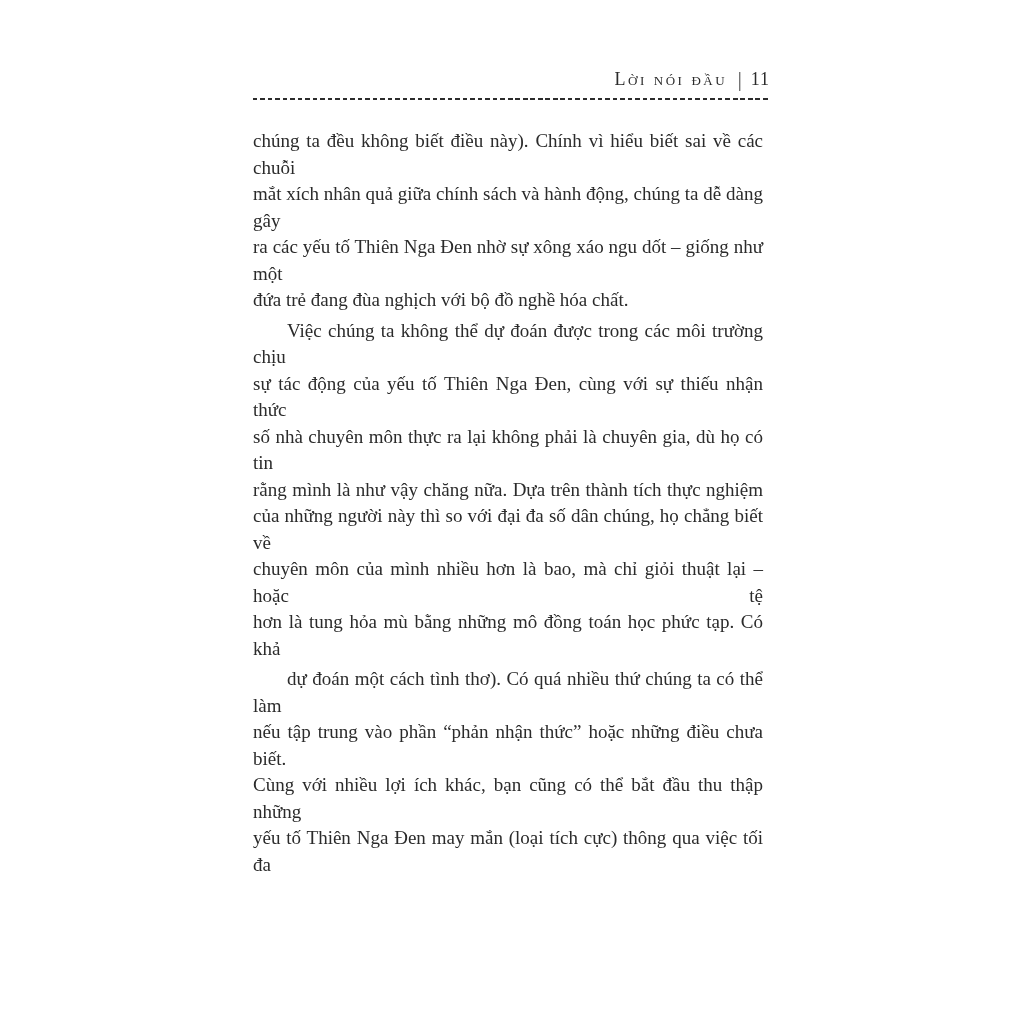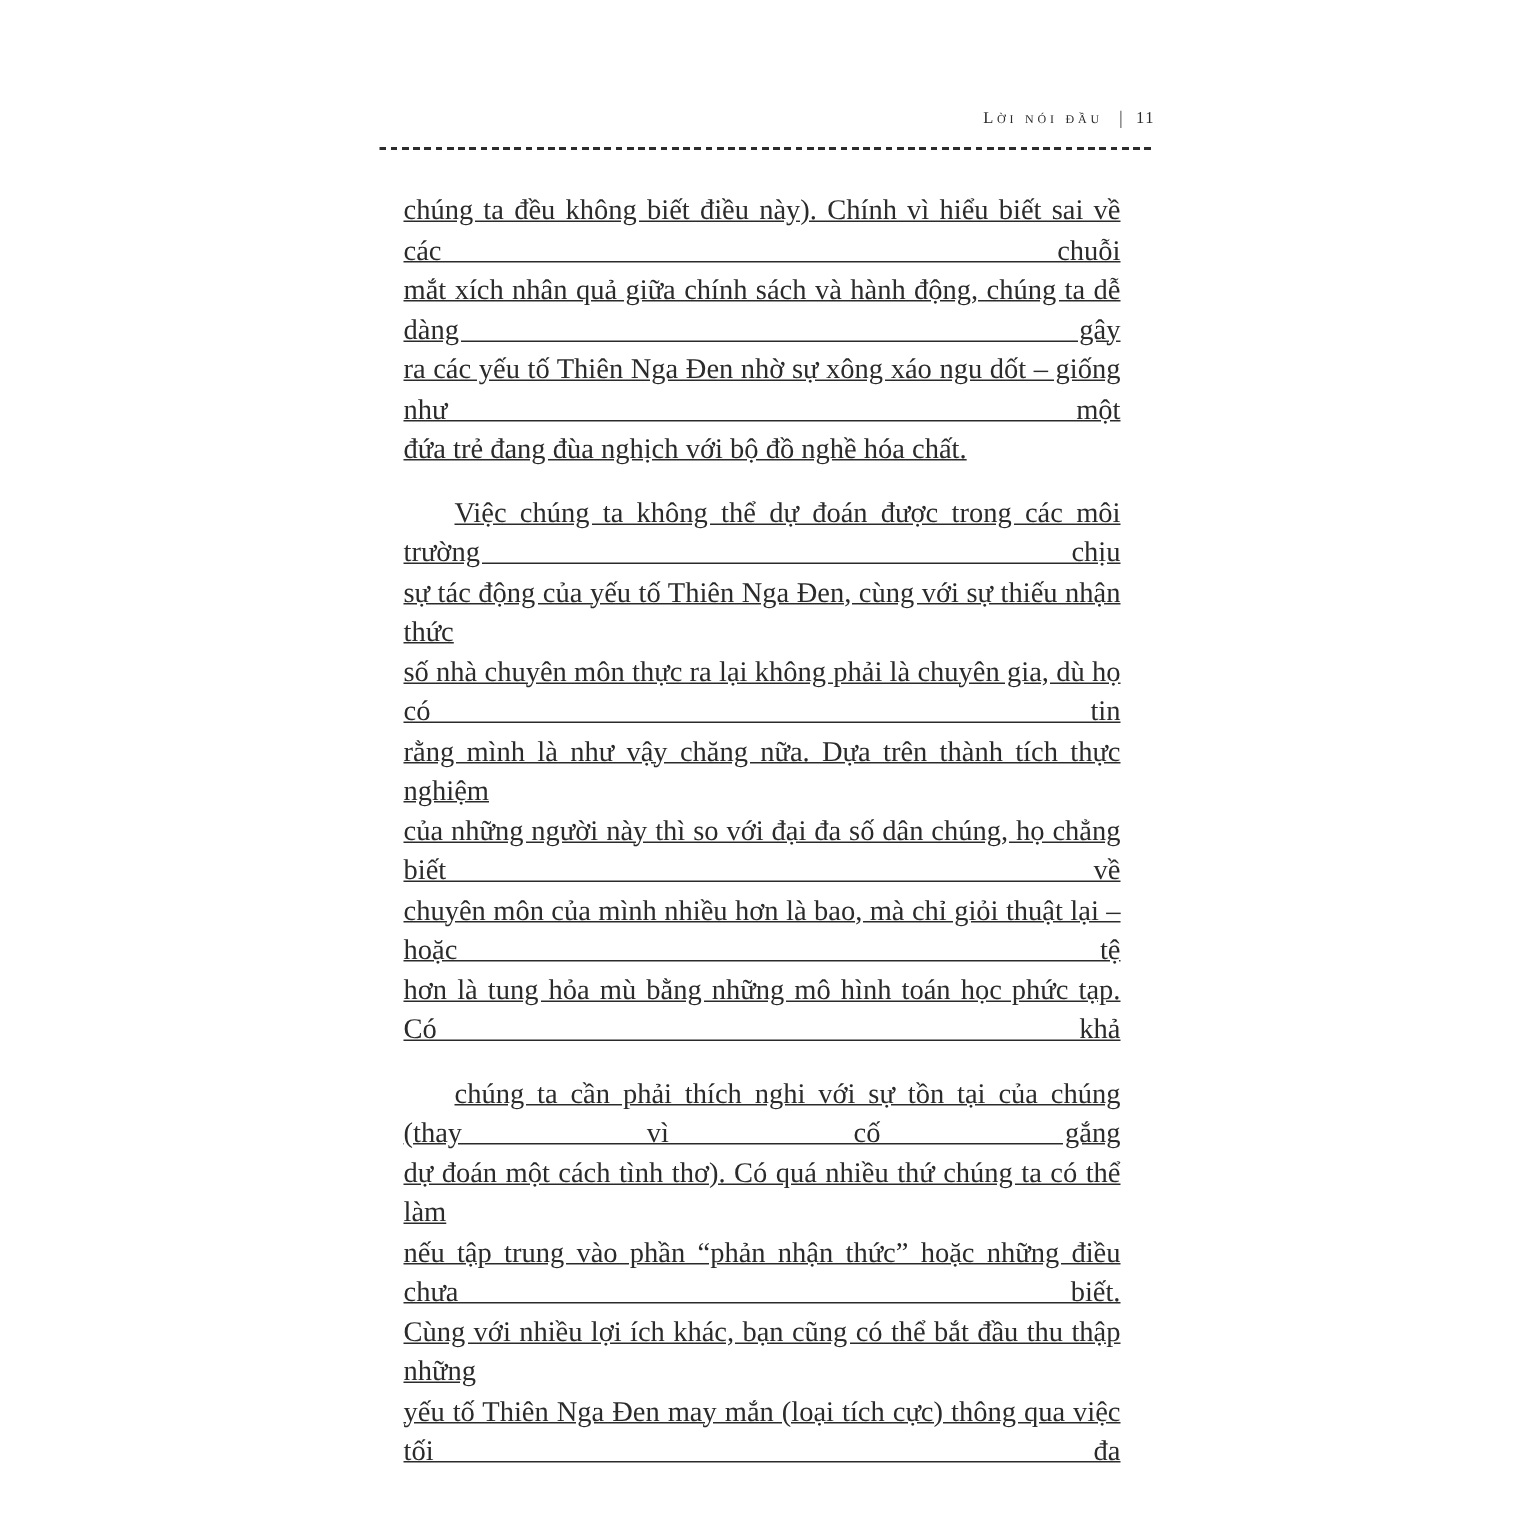--- a/index.html
+++ b/index.html
@@ -16,21 +16,21 @@
   .content {
     position: absolute;
     left: 253px;
     top: 68px;
     width: 517px;
   }
   .header {
     width: 100%;
     text-align: right;
     font-variant: small-caps;
-    font-size: 11px;
+    font-size: 18px;
     letter-spacing: 2.5px;
     color: #2b2b2b;
     line-height: 22px;
   }
   .header .sep {
     display: inline-block;
     margin: 0 9px 0 11px;
     font-variant: normal;
     letter-spacing: 0;
     font-weight: 300;
@@ -45,21 +45,21 @@
     height: 2px;
     width: 100%;
     background: repeating-linear-gradient(to right, #2c2c2c 0px, #2c2c2c 4.5px, transparent 4.5px, transparent 7.5px);
   }
   .body-text {
     margin-top: 28px;
     width: 510px;
     font-size: 19px;
     line-height: 26.5px;
   }
-  .para { margin: 16px; text-decoration: underline; }
+  .para { margin: 0; }
   .para + .para { margin-top: 4px; }
   .line {
     text-align: justify;
     text-align-last: justify;
     white-space: normal;
   }
   .line.last {
     text-align-last: left;
   }
   .para.indent .line:first-child {
@@ -82,24 +82,23 @@
           <div class="line">ra các yếu tố Thiên Nga Đen nhờ sự xông xáo ngu dốt – giống như một</div>
           <div class="line last">đứa trẻ đang đùa nghịch với bộ đồ nghề hóa chất.</div>
         </div>
         <div class="para indent">
           <div class="line">Việc chúng ta không thể dự đoán được trong các môi trường chịu</div>
           <div class="line">sự tác động của yếu tố Thiên Nga Đen, cùng với sự thiếu nhận thức</div>
           <div class="line">số nhà chuyên môn thực ra lại không phải là chuyên gia, dù họ có tin</div>
           <div class="line">rằng mình là như vậy chăng nữa. Dựa trên thành tích thực nghiệm</div>
           <div class="line">của những người này thì so với đại đa số dân chúng, họ chẳng biết về</div>
           <div class="line">chuyên môn của mình nhiều hơn là bao, mà chỉ giỏi thuật lại – hoặc tệ</div>
-          <div class="line">hơn là tung hỏa mù bằng những mô hình toán học phức tạp. Có khả</div>
+          <div class="line">hơn là tung hỏa mù bằng những mô đồng toán học phức tạp. Có khả</div>
         </div>
         <div class="para indent">
-          <div class="line">chúng ta cần phải thích nghi với sự tồn tại của chúng (thay vì cố gắng</div>
           <div class="line">dự đoán một cách tình thơ). Có quá nhiều thứ chúng ta có thể làm</div>
           <div class="line">nếu tập trung vào phần “phản nhận thức” hoặc những điều chưa biết.</div>
           <div class="line">Cùng với nhiều lợi ích khác, bạn cũng có thể bắt đầu thu thập những</div>
           <div class="line">yếu tố Thiên Nga Đen may mắn (loại tích cực) thông qua việc tối đa</div>
         </div>
       </div>
   </div>
 </div>
 
 </body></html>

